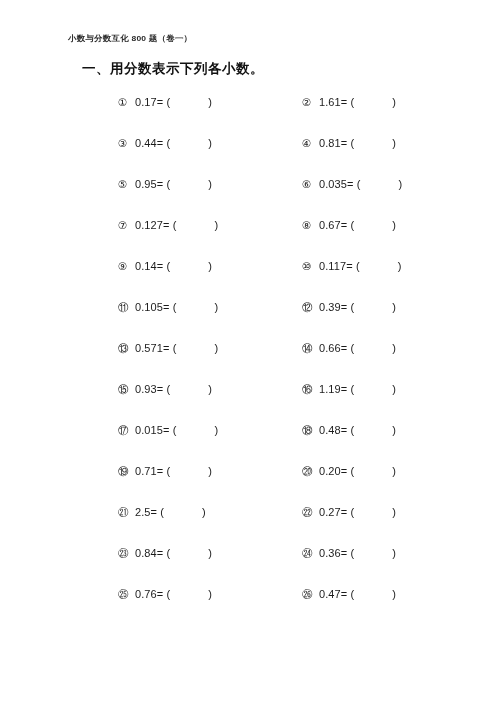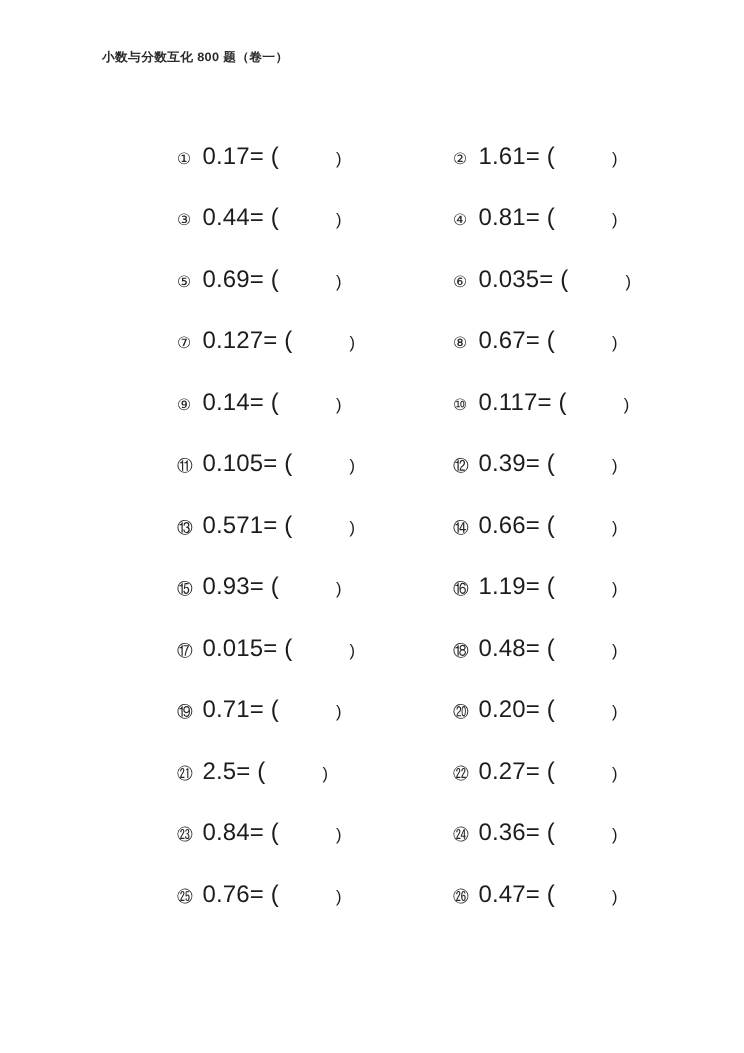--- a/index.html
+++ b/index.html
@@ -78,36 +78,37 @@
   .marker {
     display: inline-block;
     font-size: 10.5px;
     color: #242424;
     margin-right: 4px;
     min-width: 13px;
     text-align: left;
   }
   .expr {
     display: inline-block;
-    font-size: 16px;
+    font-size: 11px;
     letter-spacing: 0.1px;
   }
   .blank {
     display: inline-block;
     width: 38px;
   }
   .paren-close { }
 </style>
 </head>
 <body>
 
 <div class="page">
 
   <div class="doc-header">小数与分数互化 800 题（卷一）</div>
 
+  <div class="section-title">一、用分数表示下列各小数。</div>
 
   <div class="problems">
       <div class="prob-row">
         <div class="prob col-left">
           <span class="marker">①</span>
           <span class="expr">0.17= (</span>
           <span class="blank"></span>
           <span class="paren-close">)</span>
         </div>
         <div class="prob col-right">
@@ -127,21 +128,21 @@
         <div class="prob col-right">
           <span class="marker">④</span>
           <span class="expr">0.81= (</span>
           <span class="blank"></span>
           <span class="paren-close">)</span>
         </div>
       </div>
       <div class="prob-row">
         <div class="prob col-left">
           <span class="marker">⑤</span>
-          <span class="expr">0.69= (</span>
+          <span class="expr">0.95= (</span>
           <span class="blank"></span>
           <span class="paren-close">)</span>
         </div>
         <div class="prob col-right">
           <span class="marker">⑥</span>
           <span class="expr">0.035= (</span>
           <span class="blank"></span>
           <span class="paren-close">)</span>
         </div>
       </div>

